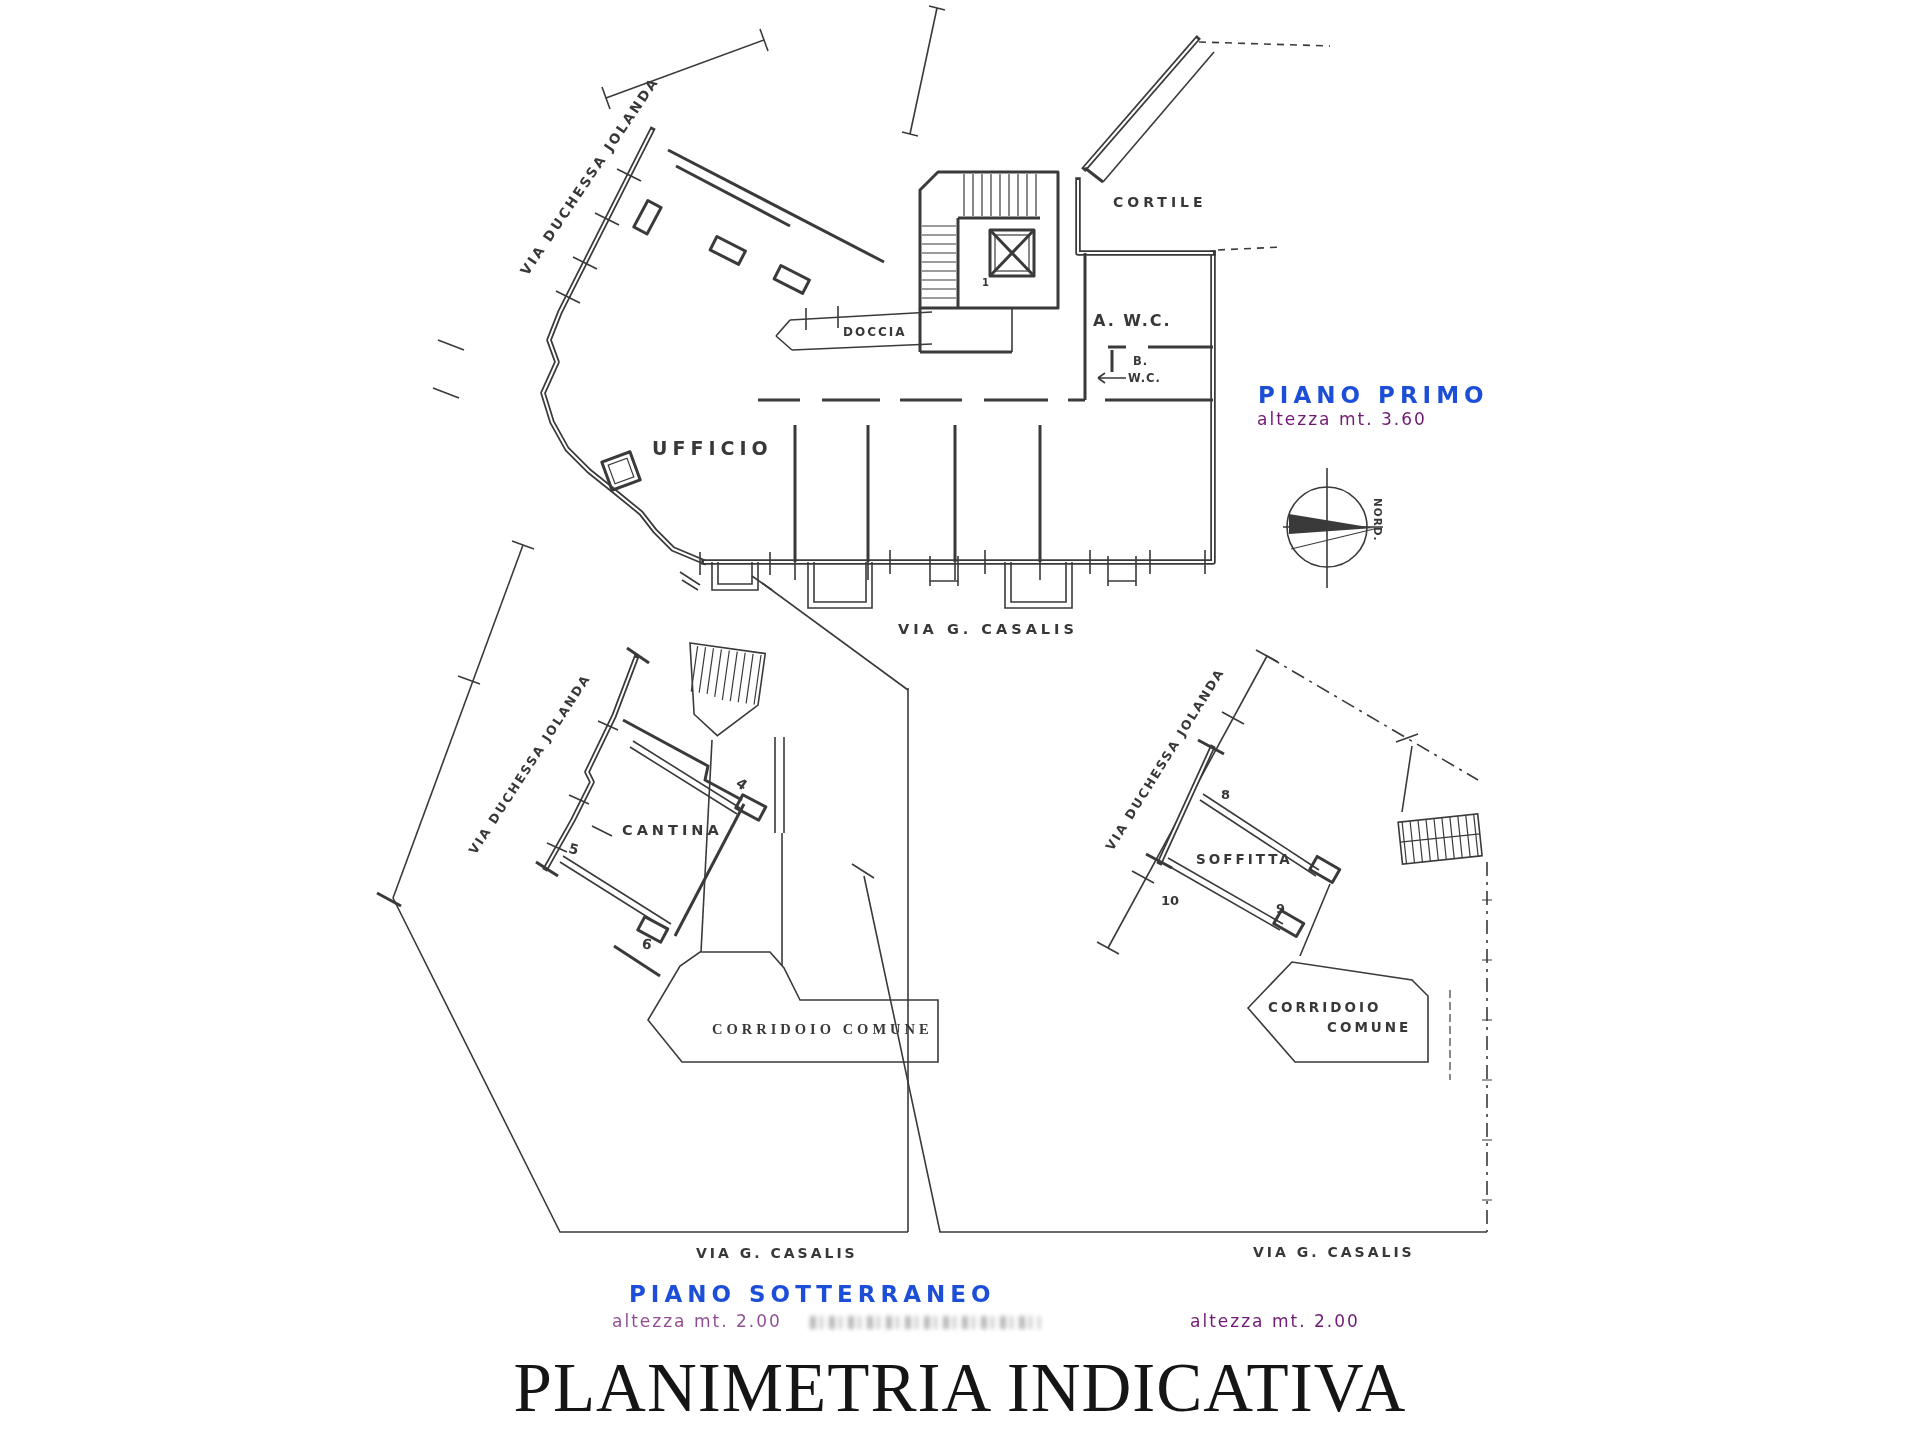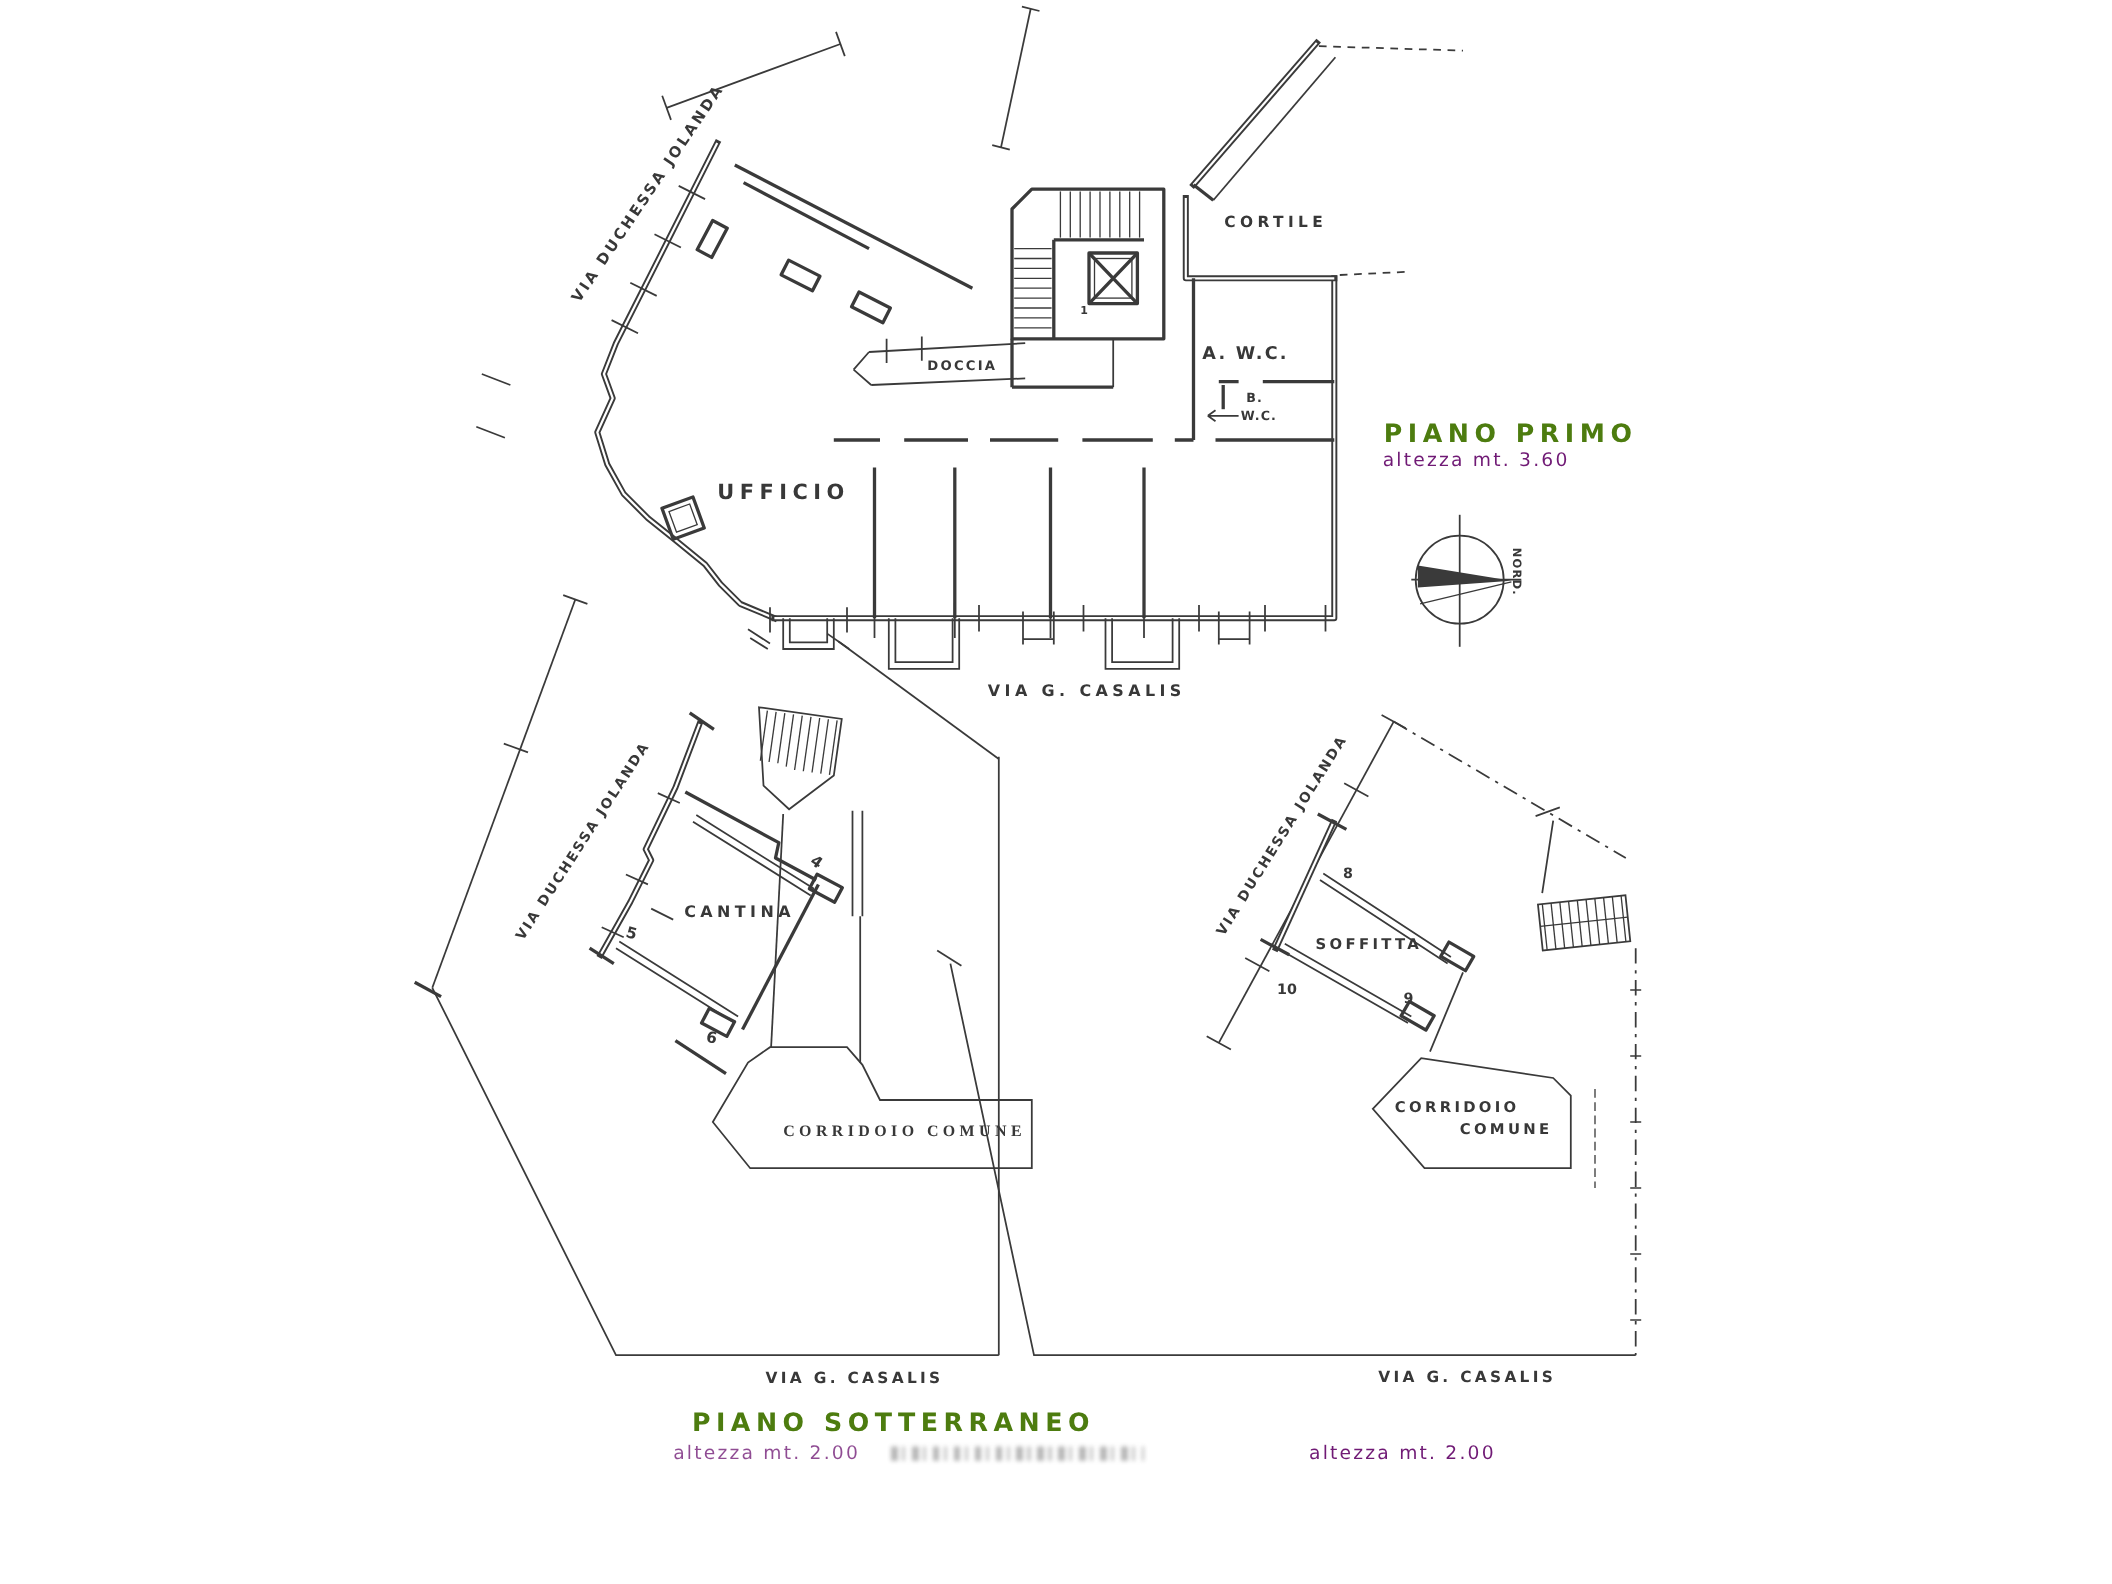--- a/index.html
+++ b/index.html
@@ -10,21 +10,21 @@
   .w{stroke:#3a3a3a;stroke-width:5.5;fill:none;stroke-linejoin:round;stroke-linecap:square;}
   .wi{stroke:#ffffff;stroke-width:2;fill:none;stroke-linejoin:round;stroke-linecap:butt;}
   .m{stroke:#3a3a3a;stroke-width:3;fill:none;stroke-linejoin:round;}
   .t{stroke:#3a3a3a;stroke-width:1.6;fill:none;}
   .h{stroke:#3a3a3a;stroke-width:1.2;fill:none;}
   .dash{stroke-dasharray:14 6 3 6;}
   .dash2{stroke-dasharray:7 6;}
   
   .lbl{position:absolute;color:#383838;font-weight:600;white-space:nowrap;}
   .street{transform-origin:left bottom;}
-  .planTitle{font-size:23px;letter-spacing:5px;color:#4d7c0f;}
+  .planTitle{font-size:23px;letter-spacing:5px;color:#1d4ed8;}
   .planSub{font-size:17px;letter-spacing:2px;font-weight:500;color:#701a75;}
   .smudge{filter:blur(0.7px);opacity:.78;}
   .smudgebar{display:inline-block;vertical-align:middle;margin-left:28px;width:230px;height:13px;
      background:repeating-linear-gradient(90deg,#555 0 6px,#fff 6px 10px,#777 10px 13px,#fff 13px 19px);
      filter:blur(2px);opacity:.55;}
   .bigTitle{position:absolute;left:50%;top:1349px;transform:translateX(-50%);
      font-family:"Liberation Serif","DejaVu Serif",serif;font-size:69px;font-weight:400;
      color:#151515;letter-spacing:1px;white-space:nowrap;}
 </style>
 </head>
@@ -259,14 +259,15 @@
 <span class="lbl street" style="left:1115px;top:838px;font-size:12.5px;letter-spacing:2px;transform:rotate(-58deg);">VIA DUCHESSA JOLANDA</span>
 <span class="lbl" style="left:1196px;top:851px;font-size:13.5px;letter-spacing:3px;">SOFFITTA</span>
 <span class="lbl" style="left:1221px;top:787px;font-size:13px;">8</span>
 <span class="lbl" style="left:1161px;top:893px;font-size:13px;text-align:right;">10</span>
 <span class="lbl" style="left:1276px;top:901px;font-size:13px;">9</span>
 <span class="lbl" style="left:1268px;top:999px;font-size:13.5px;letter-spacing:3px;">CORRIDOIO</span>
 <span class="lbl" style="left:1327px;top:1019px;font-size:13.5px;letter-spacing:3px;">COMUNE</span>
 <span class="lbl" style="left:1253px;top:1244px;font-size:14px;letter-spacing:3px;">VIA G. CASALIS</span>
 <span class="lbl planSub" style="left:1190px;top:1311px;">altezza mt. 2.00</span>
 
+<div class="bigTitle">PLANIMETRIA INDICATIVA</div>
 
 </div>
 
 </body></html>

